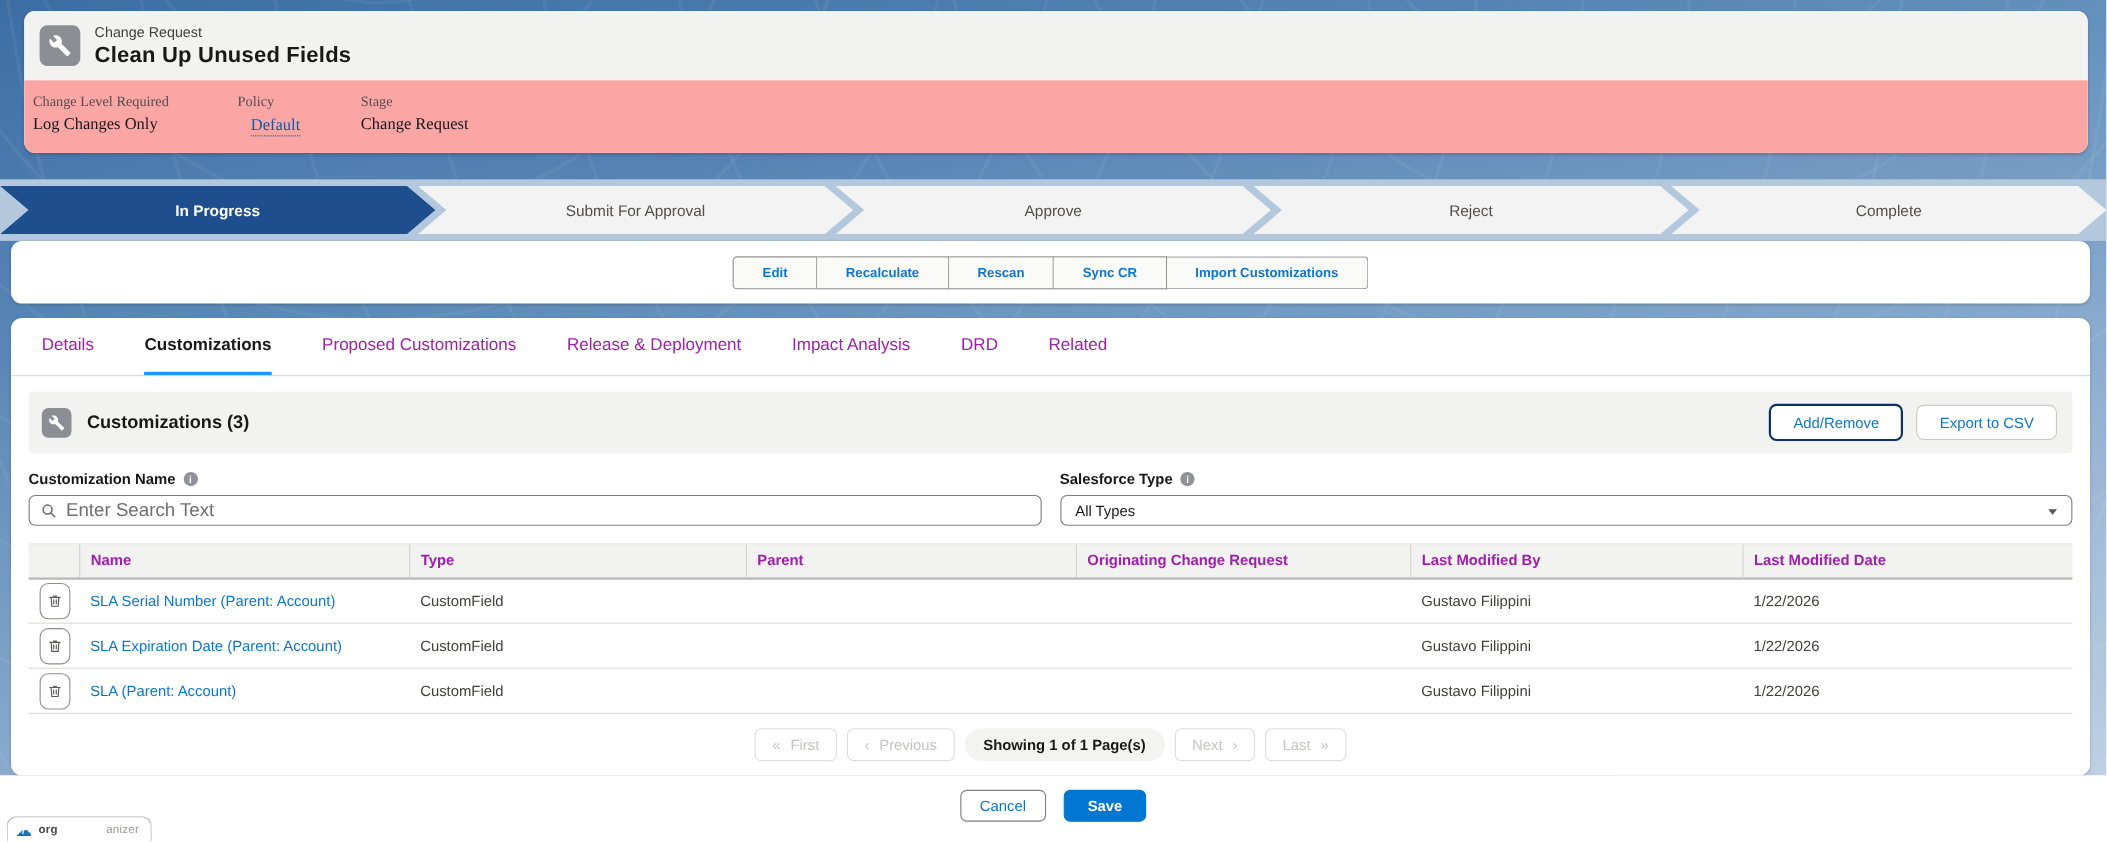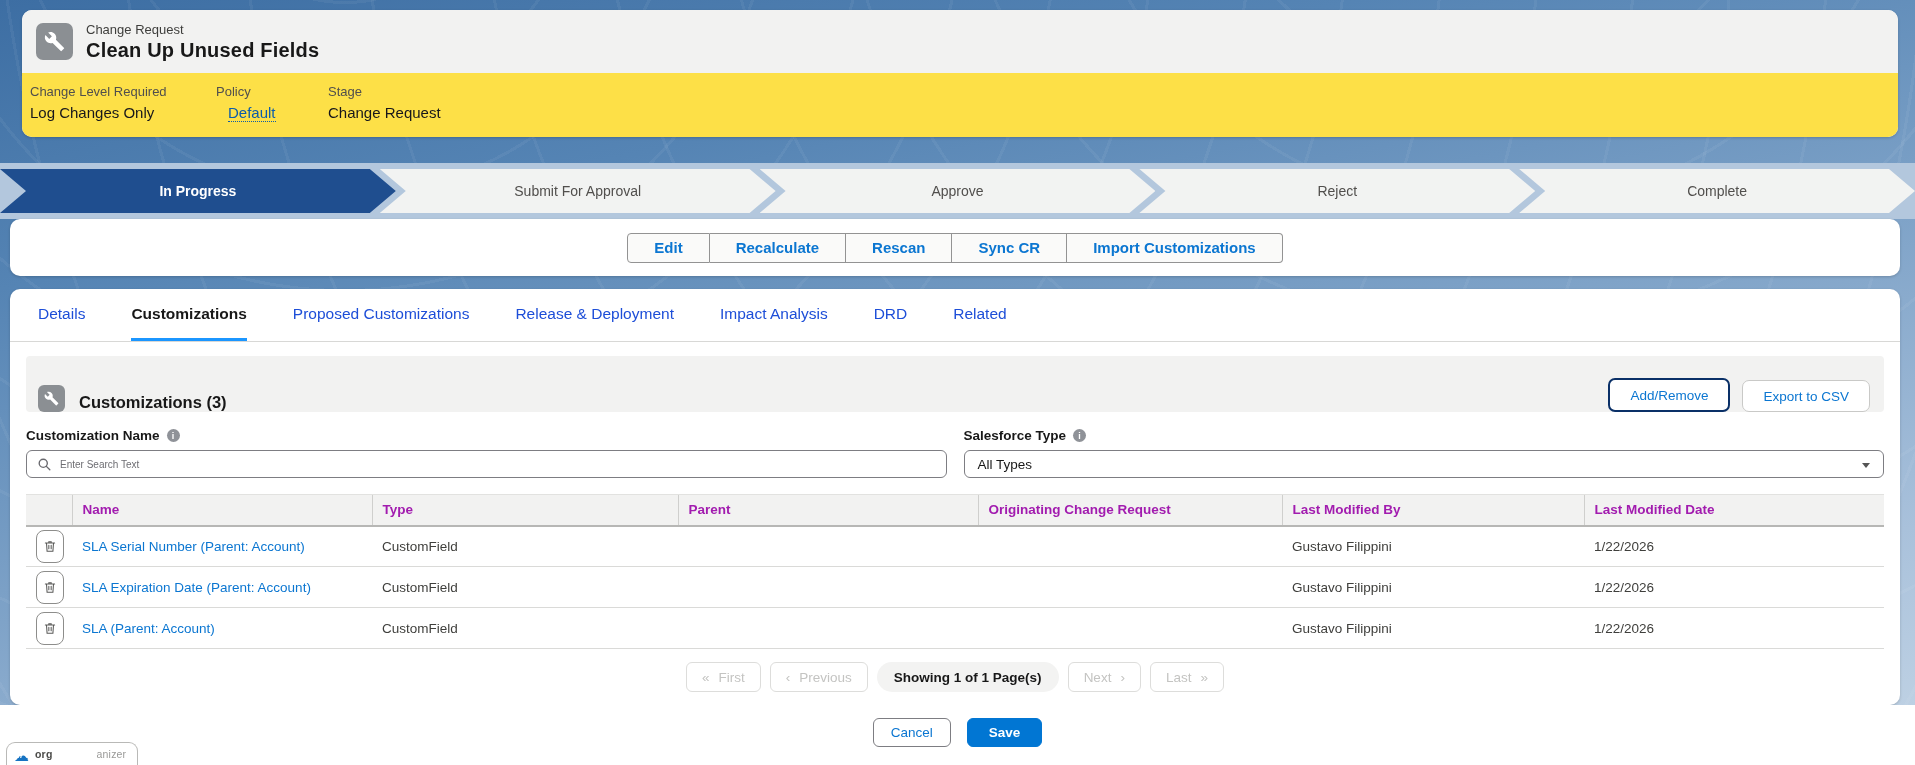--- a/index.html
+++ b/index.html
@@ -18,68 +18,68 @@
   .card{ position:absolute; background:#fff; border-radius:10px; box-shadow:0 1px 3px rgba(0,0,0,.18); }
 
   
   .header-card{ left:22px; top:10px; width:1876px; overflow:hidden; }
   .header-title-row{ background:#f2f2f1; display:flex; align-items:center; height:63px; padding-left:14px; }
   .wrench-box{ width:37px; height:37px; background:#8b8f93; border-radius:7px; display:flex; align-items:center; justify-content:center; flex:none; }
   .wrench-box svg{ width:21px; height:21px; }
   .header-texts{ margin-left:13px; }
   .record-type{ font-size:13px; color:#3e3e3c; line-height:17px; }
   .record-title{ font-size:20px; font-weight:bold; color:#181818; line-height:24px; letter-spacing:.2px; }
-  .header-fields{ background:#fde047; display:flex; padding:11px 0 15px 8px; }
+  .header-fields{ background:#fca5a5; display:flex; padding:11px 0 15px 8px;font-family:Liberation Serif, serif; }
   .hfield{ padding-right:10px; }
   .hfield.f1{ width:186px; }
   .hfield.f2{ width:112px; }
   .hfield .flabel{ font-size:13px; color:#504f4d; margin-bottom:5px; }
   .hfield .fvalue{ font-size:15px; color:#17171b; }
   .hfield .fvalue.link{ color:#0b5cab; border-bottom:1px dotted #0b5cab; display:inline-block; cursor:pointer;margin-left:12px; }
 
   
   .stage-band{ position:absolute; left:0; top:163px; width:1915px; height:56px; background:#b3c7dd; display:flex; align-items:center; }
   .chev{ flex:1; height:44px; display:flex; align-items:center; justify-content:center;
          background:#f2f3f2; color:#514f4d; font-size:14px;
          clip-path:polygon(0% 0%, calc(100% - 26px) 0%, 100% 50%, calc(100% - 26px) 100%, 0% 100%, 26px 50%); }
   .chev + .chev{ margin-left:-16px; }
   .chev.active{ background:#1f4e8f; color:#fff; font-weight:bold; }
 
   
   .actions-card{ left:10px; top:219px; width:1890px; height:57px; display:flex; align-items:center; justify-content:center; }
   .btn-group{ display:flex; }
   .group-btn{ height:30px; padding:0 26px; background:#fafaf9; border:1px solid #939393; border-left:none;
-              color:#0b76d1; font-size:15px; font-weight:bold; font-family:inherit; display:flex; align-items:center; cursor:pointer; }
+              color:#0b76d1; font-size:12px; font-weight:bold; font-family:inherit; display:flex; align-items:center; cursor:pointer; }
   .group-btn:first-child{ border-left:1px solid #939393; border-radius:4px 0 0 4px; }
   .group-btn:last-child{ border-radius:0 4px 4px 0; }
 
   
   .main-card{ left:10px; top:289px; width:1890px; height:416px; overflow:hidden; }
   .tabs{ display:flex; gap:46px; padding-left:28px; height:53px; border-bottom:1px solid #d8d8d6; }
-  .tab{ font-size:15.5px; color:#1d4ed8; display:flex; align-items:center; border-bottom:3px solid transparent; cursor:pointer; }
+  .tab{ font-size:15.5px; color:#a21caf; display:flex; align-items:center; border-bottom:3px solid transparent; cursor:pointer; }
   .tab.active{ font-weight:bold; color:#181818; border-bottom-color:#1b96ff; }
 
-  .section-band{ margin:14px 16px 0; height:56px; background:#f2f2f1; border-radius:4px; display:flex; align-items:flex-end; padding:0 14px 0 12px; }
+  .section-band{ margin:14px 16px 0; height:56px; background:#f2f2f1; border-radius:4px; display:flex; align-items:center; padding:0 14px 0 12px; }
   .wrench-box.small{ width:27px; height:27px; border-radius:6px; }
   .wrench-box.small svg{ width:15px; height:15px; }
   .section-title{ margin-left:14px; font-size:16.5px; font-weight:bold; color:#181818; }
   .section-spacer{ flex:1; }
   .pill-btn{ height:32px; padding:0 20px; background:#fff; border:1px solid #c9c9c7; border-radius:7px;
              color:#0b76d1; font-size:13.5px; font-family:inherit; display:flex; align-items:center; cursor:pointer; }
   .pill-btn.focused{ border:2.5px solid #0a3067; height:34px; margin-right:12px; }
 
   .filters{ margin:16px 16px 0; display:flex; gap:17px; }
   .filter{ flex:1; }
   .filter-label-row{ display:flex; align-items:center; gap:7px; margin-bottom:7px; }
   .filter-label{ font-size:13.5px; font-weight:bold; color:#181818; }
   .info-icon{ width:13px; height:13px; border-radius:50%; background:#8f9298; color:#fff; font-size:9px; font-weight:bold;
               display:flex; align-items:center; justify-content:center; cursor:pointer; }
   .input-box{ height:28px; border:1px solid #7d7d82; border-radius:6px; display:flex; align-items:center; background:#fff; position:relative; }
   .input-box .search-ic{ margin:0 8px 0 10px; flex:none; display:flex; }
-  .input-box input{ border:none; outline:none; font-size:10px; font-family:inherit; color:#181818; width:100%; background:transparent; }
+  .input-box input{ border:none; outline:none; font-size:17px; font-family:inherit; color:#181818; width:100%; background:transparent; }
   .input-box input::placeholder{ color:#6e6e73; }
   .select-box{ height:28px; border:1px solid #7d7d82; border-radius:6px; display:flex; align-items:center; background:#fff; padding:0 30px 0 13px; position:relative; font-size:13.5px; color:#181818; cursor:pointer; }
   .caret{ position:absolute; right:13px; top:12px; width:0; height:0; border-left:4.5px solid transparent; border-right:4.5px solid transparent; border-top:5.5px solid #555; }
 
   table.cust{ margin:16px 16px 0; width:1858px; border-collapse:collapse; table-layout:fixed; }
   table.cust th{ background:#f2f2f1; height:31px; font-size:13.5px; font-weight:bold; color:#a21caf; text-align:left; padding:0 10px;
                  border-top:1px solid #e2e2e0; border-bottom:2px solid #b7b7b5; }
   table.cust th + th{ border-left:1px solid #cfcfcd; }
   table.cust td{ height:41px; border-bottom:1px solid #dadad8; font-size:13.5px; color:#3f3f3c; padding:0 10px; }
   td.name-cell span{ color:#0b76d1; cursor:pointer; }

